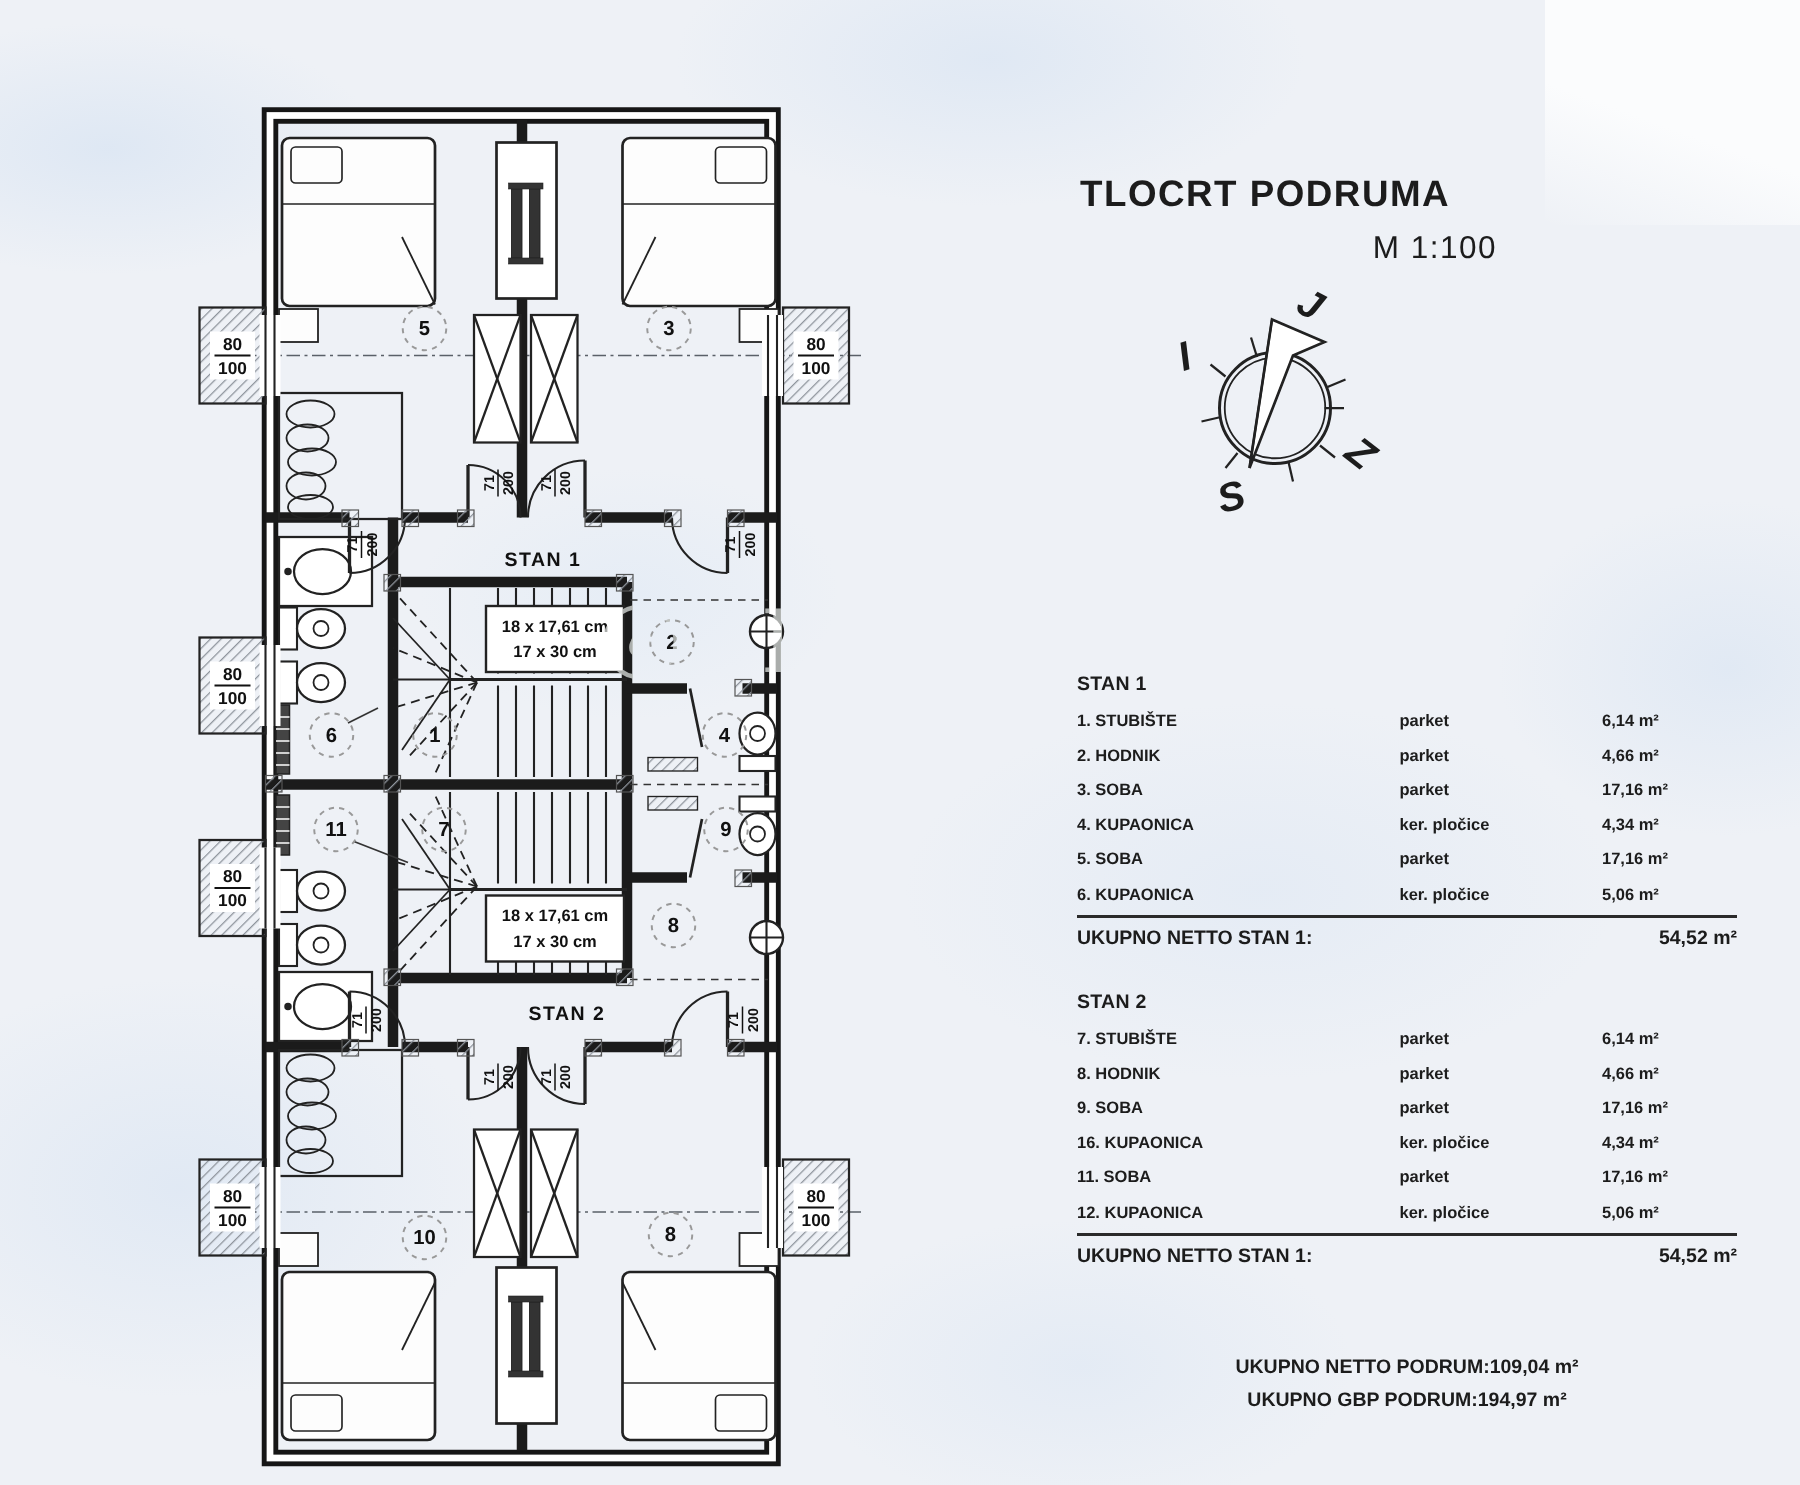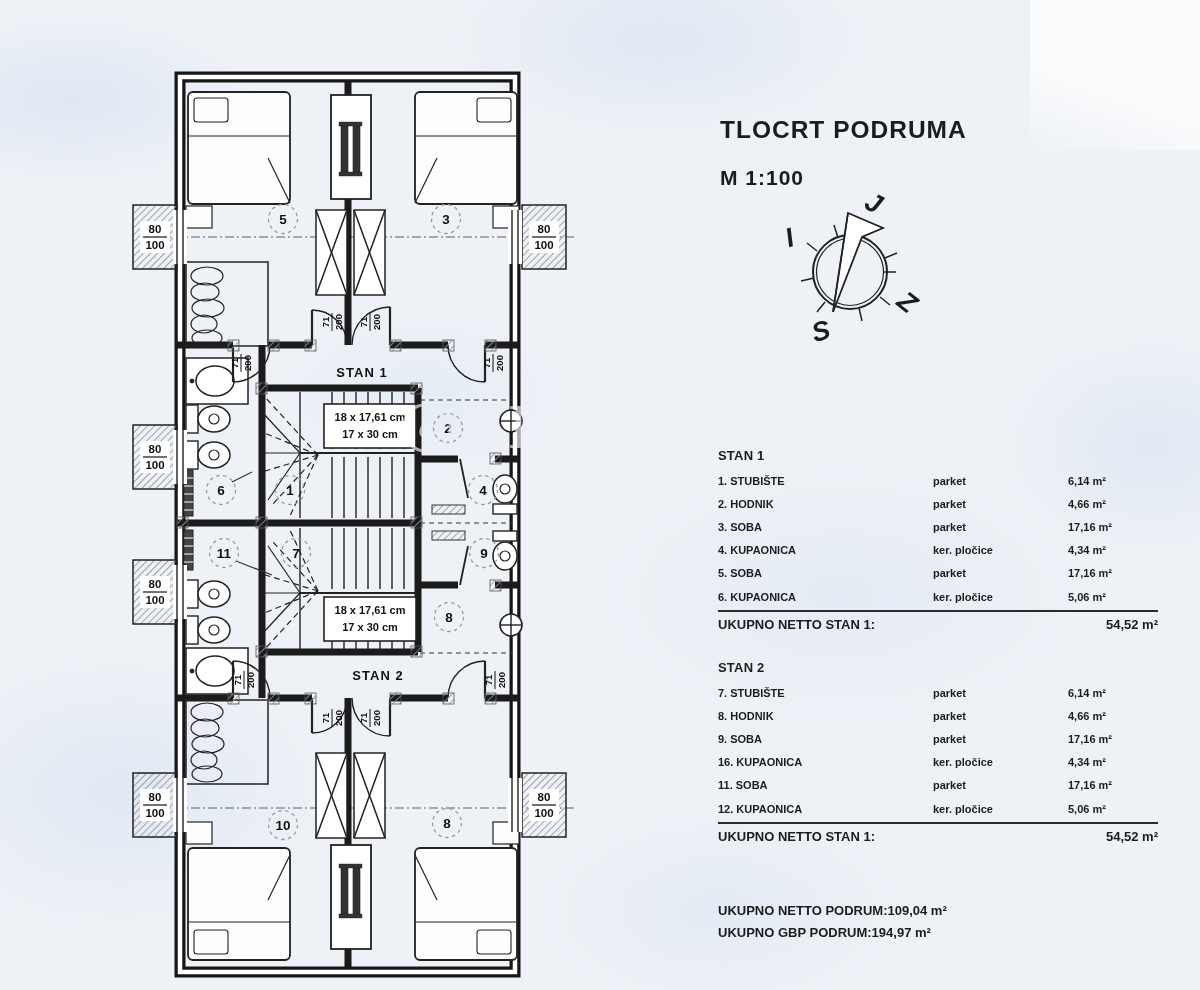--- a/index.html
+++ b/index.html
@@ -16,34 +16,34 @@
       radial-gradient(ellipse 200px 120px at 35% 40%, rgba(205,224,244,.25), transparent 70%),
       #eef1f6;
   }
   .corner-light{position:absolute; right:0; top:0; width:170px; height:150px;
     background:linear-gradient(200deg, #fbfcfd 55%, rgba(251,252,253,0)); pointer-events:none;}
   svg text{font-family:"Liberation Sans", sans-serif;}
 
   
   .title-block{position:absolute; left:720px; top:116px; width:278px; text-align:left;}
   .title-line1{font-size:24.5px; font-weight:800; letter-spacing:1px; white-space:nowrap;}
-  .title-line2{font-size:21px; font-weight:700; margin-top:22px; letter-spacing:1px;}
+  .title-line2{font-size:21px; font-weight:400; text-align:right; margin-top:10px; letter-spacing:1px;}
   .compass{position:absolute; left:770px; top:180px;}
 
   .table-block{position:absolute; left:718px; width:440px;}
   .t-header{height:21px; font-size:13px; font-weight:800; letter-spacing:.2px;}
   .t-row{display:flex; height:23.2px; align-items:center; font-size:11px; font-weight:700;}
   .t-name{width:215px;}
   .t-finish{flex:1; font-weight:700;}
   .t-area{width:90px; white-space:nowrap;}
   .t-divider{border-top:2px solid #2a2a2a; margin-top:2px;}
   .t-total{display:flex; justify-content:space-between; height:24px; align-items:center;
            font-size:13px; font-weight:800;gap:17px;}
   .totals-block{position:absolute; left:718px; top:900px; width:440px;}
-  .g-row{display:flex; justify-content:flex-start; height:21.5px; align-items:center;
+  .g-row{display:flex; justify-content:center; height:21.5px; align-items:center;
          font-size:13px; font-weight:800;}
 
   
   .watermark{position:absolute; left:402px; top:394px; display:flex; align-items:center; gap:12px;
     color:#c5c8c6; opacity:.85; mix-blend-mode:lighten; pointer-events:none; z-index:5;}
   .wm-logo{width:44px; height:44px; border:3px solid #c5c8c6; border-radius:50%;
     display:flex; align-items:center; justify-content:center;
     font-family:"DejaVu Serif", serif; font-style:italic; font-size:30px; line-height:1;}
   .wm-text{font-family:"DejaVu Serif", serif; font-size:58px; letter-spacing:7px; font-weight:400;margin-left:43px;}
 </style>

